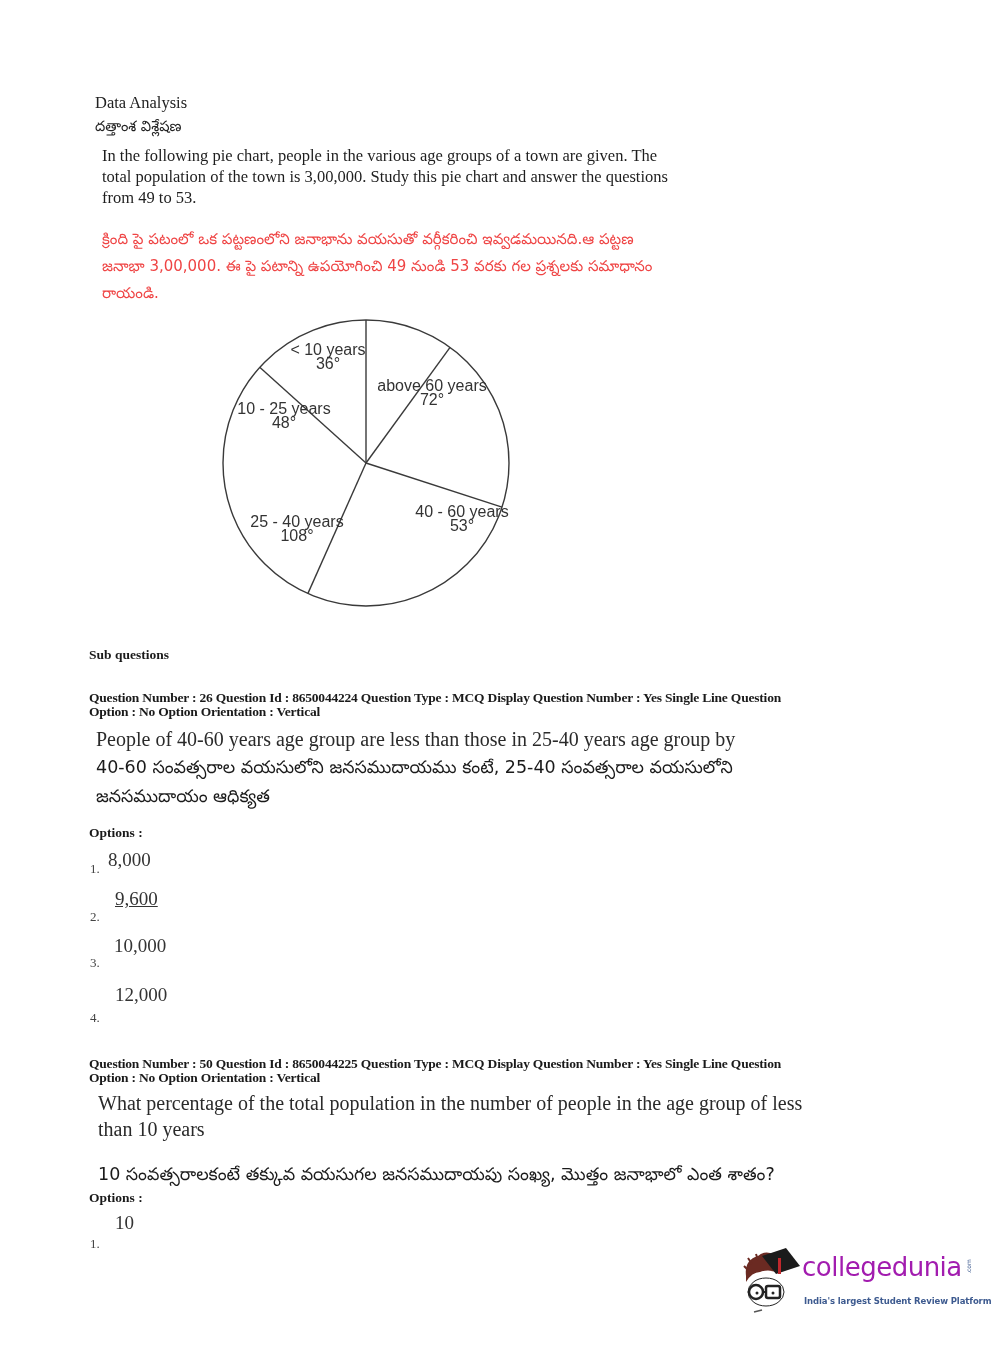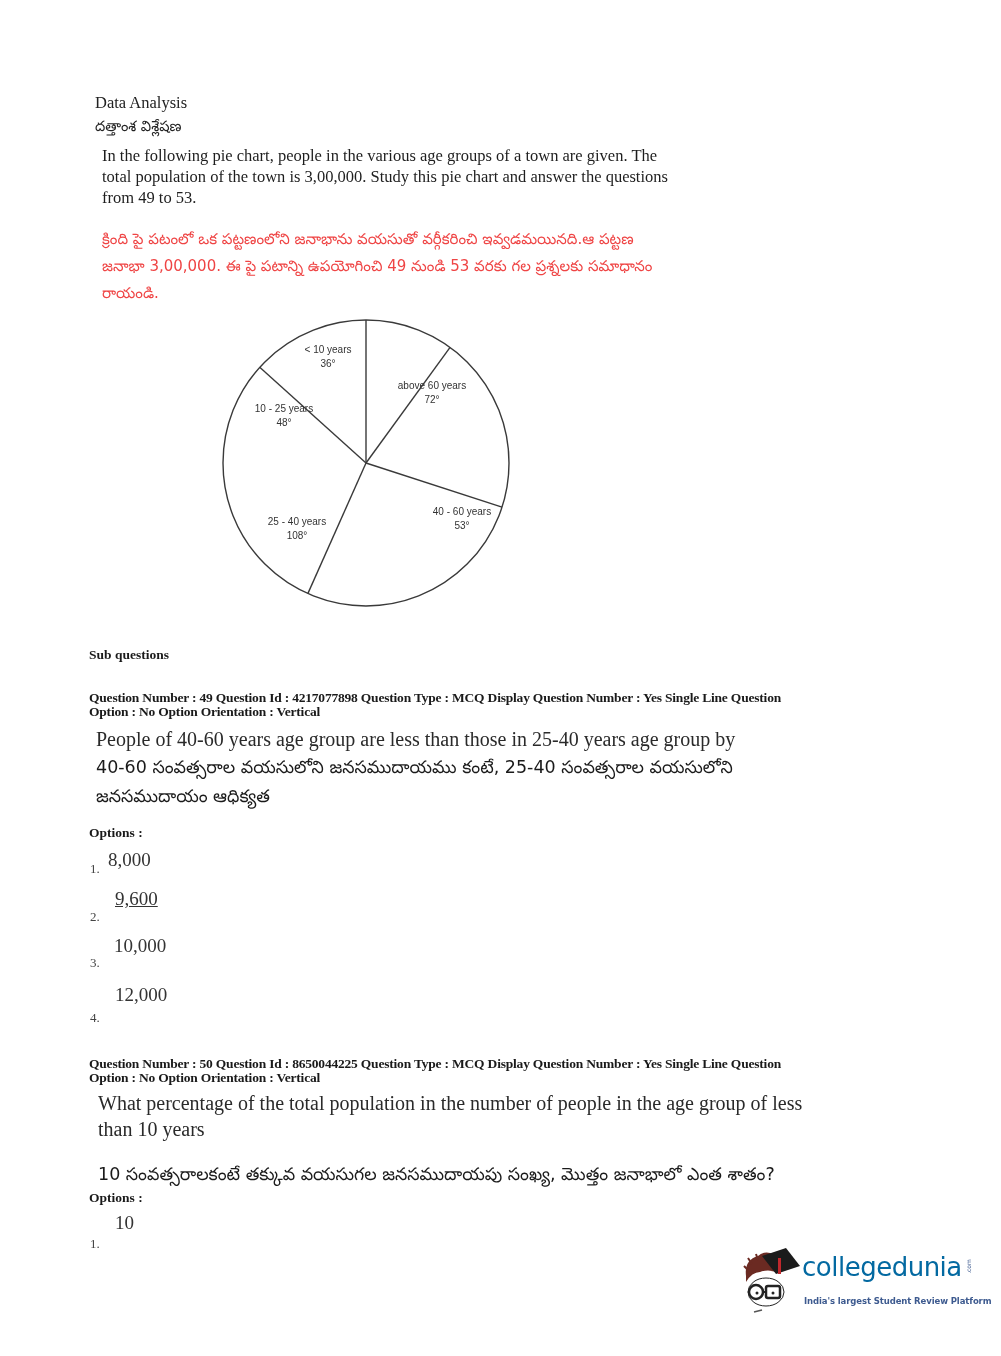--- a/index.html
+++ b/index.html
@@ -5,30 +5,30 @@
   html, body { margin: 0; padding: 0; background: #ffffff; }
   body { width: 1001px; height: 1356px; position: relative; overflow: hidden; color: #1a1a1a; }
   .abs { position: absolute; white-space: nowrap; }
   .serif { font-family: "Liberation Serif", "DejaVu Serif", serif; }
   .sans { font-family: "DejaVu Sans", "Liberation Sans", sans-serif; }
   .section-title { left: 95px; top: 93px; font-size: 16.5px; color: #222; }
   .section-title-te { left: 95px; top: 118px; font-size: 14.5px; color: #222; }
   .intro-en { left: 102px; top: 145px; font-size: 16.5px; line-height: 21px; color: #1e1e1e; }
   .intro-te { left: 102px; top: 226px; font-size: 15px; line-height: 27px; color: #ef4444; }
   .pie-wrap { left: 218px; top: 316px; width: 296px; height: 296px; }
-  .pie-label { position: absolute; font-family: "Liberation Sans", "DejaVu Sans", sans-serif; font-size: 10px; color: #333; text-align: center; line-height: 14px; white-space: nowrap; transform: translateX(-50%); }
+  .pie-label { position: absolute; font-family: "Liberation Sans", "DejaVu Sans", sans-serif; font-size: 16px; color: #333; text-align: center; line-height: 14px; white-space: nowrap; transform: translateX(-50%); }
   .sub-title { left: 89px; top: 647px; font-size: 13.5px; font-weight: bold; }
   .meta { left: 89px; font-size: 13.5px; font-weight: bold; line-height: 14px; letter-spacing: -0.2px; }
   .q-en { left: 96px; font-size: 20px; color: #2a2a2a; line-height: 26px; }
   .q-te { left: 96px; font-size: 17.5px; color: #1a1a1a; line-height: 29px; }
   .opts-label { left: 89px; font-size: 13.5px; font-weight: bold; }
   .opt-num { font-size: 13px; color: #444; }
   .opt-val { font-size: 19px; color: #333; }
   .logo { left: 740px; top: 1246px; width: 230px; height: 72px; }
-  .logo-text { position: absolute; left: 62px; top: 6px; font-family: "DejaVu Sans", "Liberation Sans", sans-serif; font-size: 26px; color: #0369a1; letter-spacing: -0.5px; text-align: right; }
+  .logo-text { position: absolute; left: 62px; top: 6px; font-family: "DejaVu Sans", "Liberation Sans", sans-serif; font-size: 26px; color: #a21caf; letter-spacing: -0.5px; text-align: right; }
   .logo-com { position: absolute; left: 221px; top: 17px; font-family: "DejaVu Sans", sans-serif; font-size: 6px; color: #3d5a8f; transform: rotate(-90deg); }
   .logo-tag { position: absolute; left: 64px; top: 50px; font-family: "DejaVu Sans", "Liberation Sans", sans-serif; font-size: 8.5px; font-weight: bold; color: #3d5a8f; letter-spacing: -0.1px; }
 </style>
 </head>
 <body>
 
 <div class="abs serif section-title">Data Analysis</div>
 <div class="abs sans section-title-te">దత్తాంశ విశ్లేషణ</div>
 
 <div class="abs serif intro-en">
@@ -70,21 +70,21 @@
   </div>
   <div class="pie-label" style="left:66px; top:86px;">
     <div>10 - 25 years</div>
       <div>48°</div>
   </div>
 </div>
 
 <div class="abs serif sub-title">Sub questions</div>
 
 <div class="abs serif meta" style="top:691px;">
-  <div>Question Number : 49  Question Id : 4217077898  Question Type : MCQ  Display Question Number : Yes  Single Line Question</div>
+  <div>Question Number : 26  Question Id : 8650044224  Question Type : MCQ  Display Question Number : Yes  Single Line Question</div>
   <div>Option : No  Option Orientation : Vertical</div>
 </div>
 <div class="abs serif q-en" style="top:726px;">People of 40-60 years age group are less than those in 25-40 years age group by</div>
 <div class="abs sans q-te" style="top:753px;">
   <div>40-60 సంవత్సరాల వయసులోని జనసముదాయము కంటే, 25-40 సంవత్సరాల వయసులోని</div>
   <div>జనసముదాయం ఆధిక్యత</div>
 </div>
 <div class="abs serif opts-label" style="top:825px;">Options :</div>
 
 <div class="abs serif opt-num" style="left:90px; top:861px;">1.</div>

